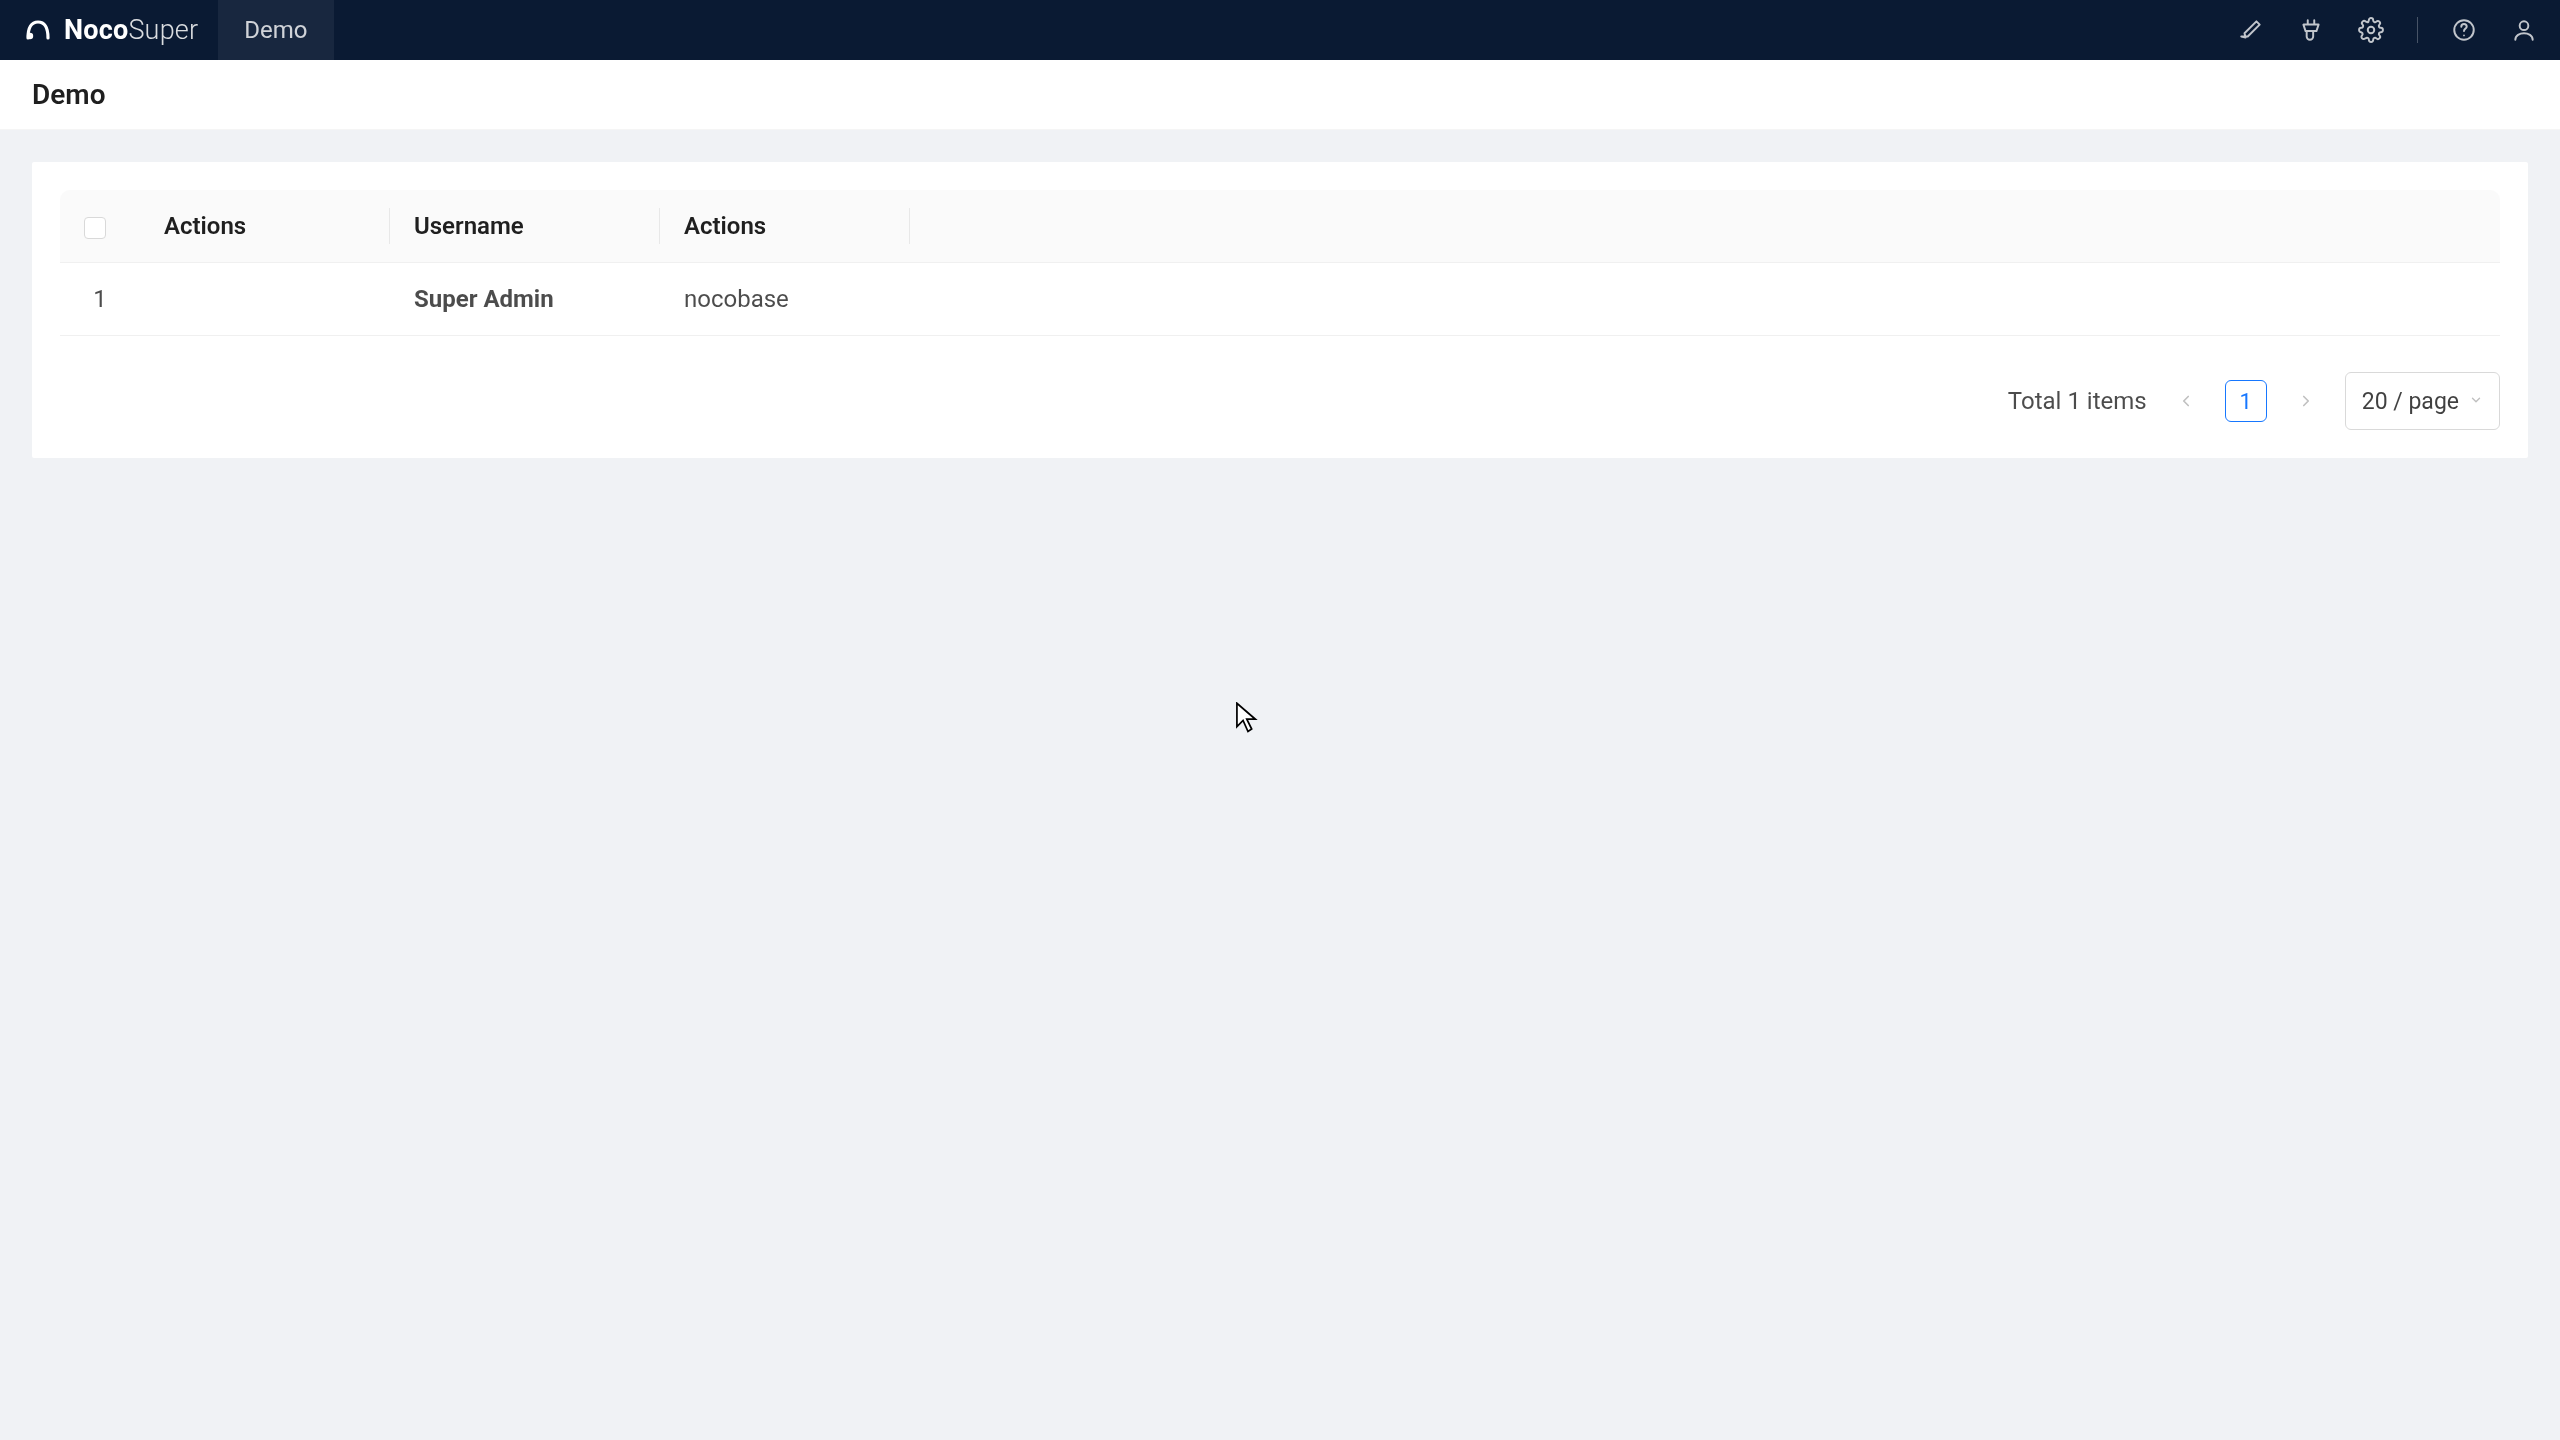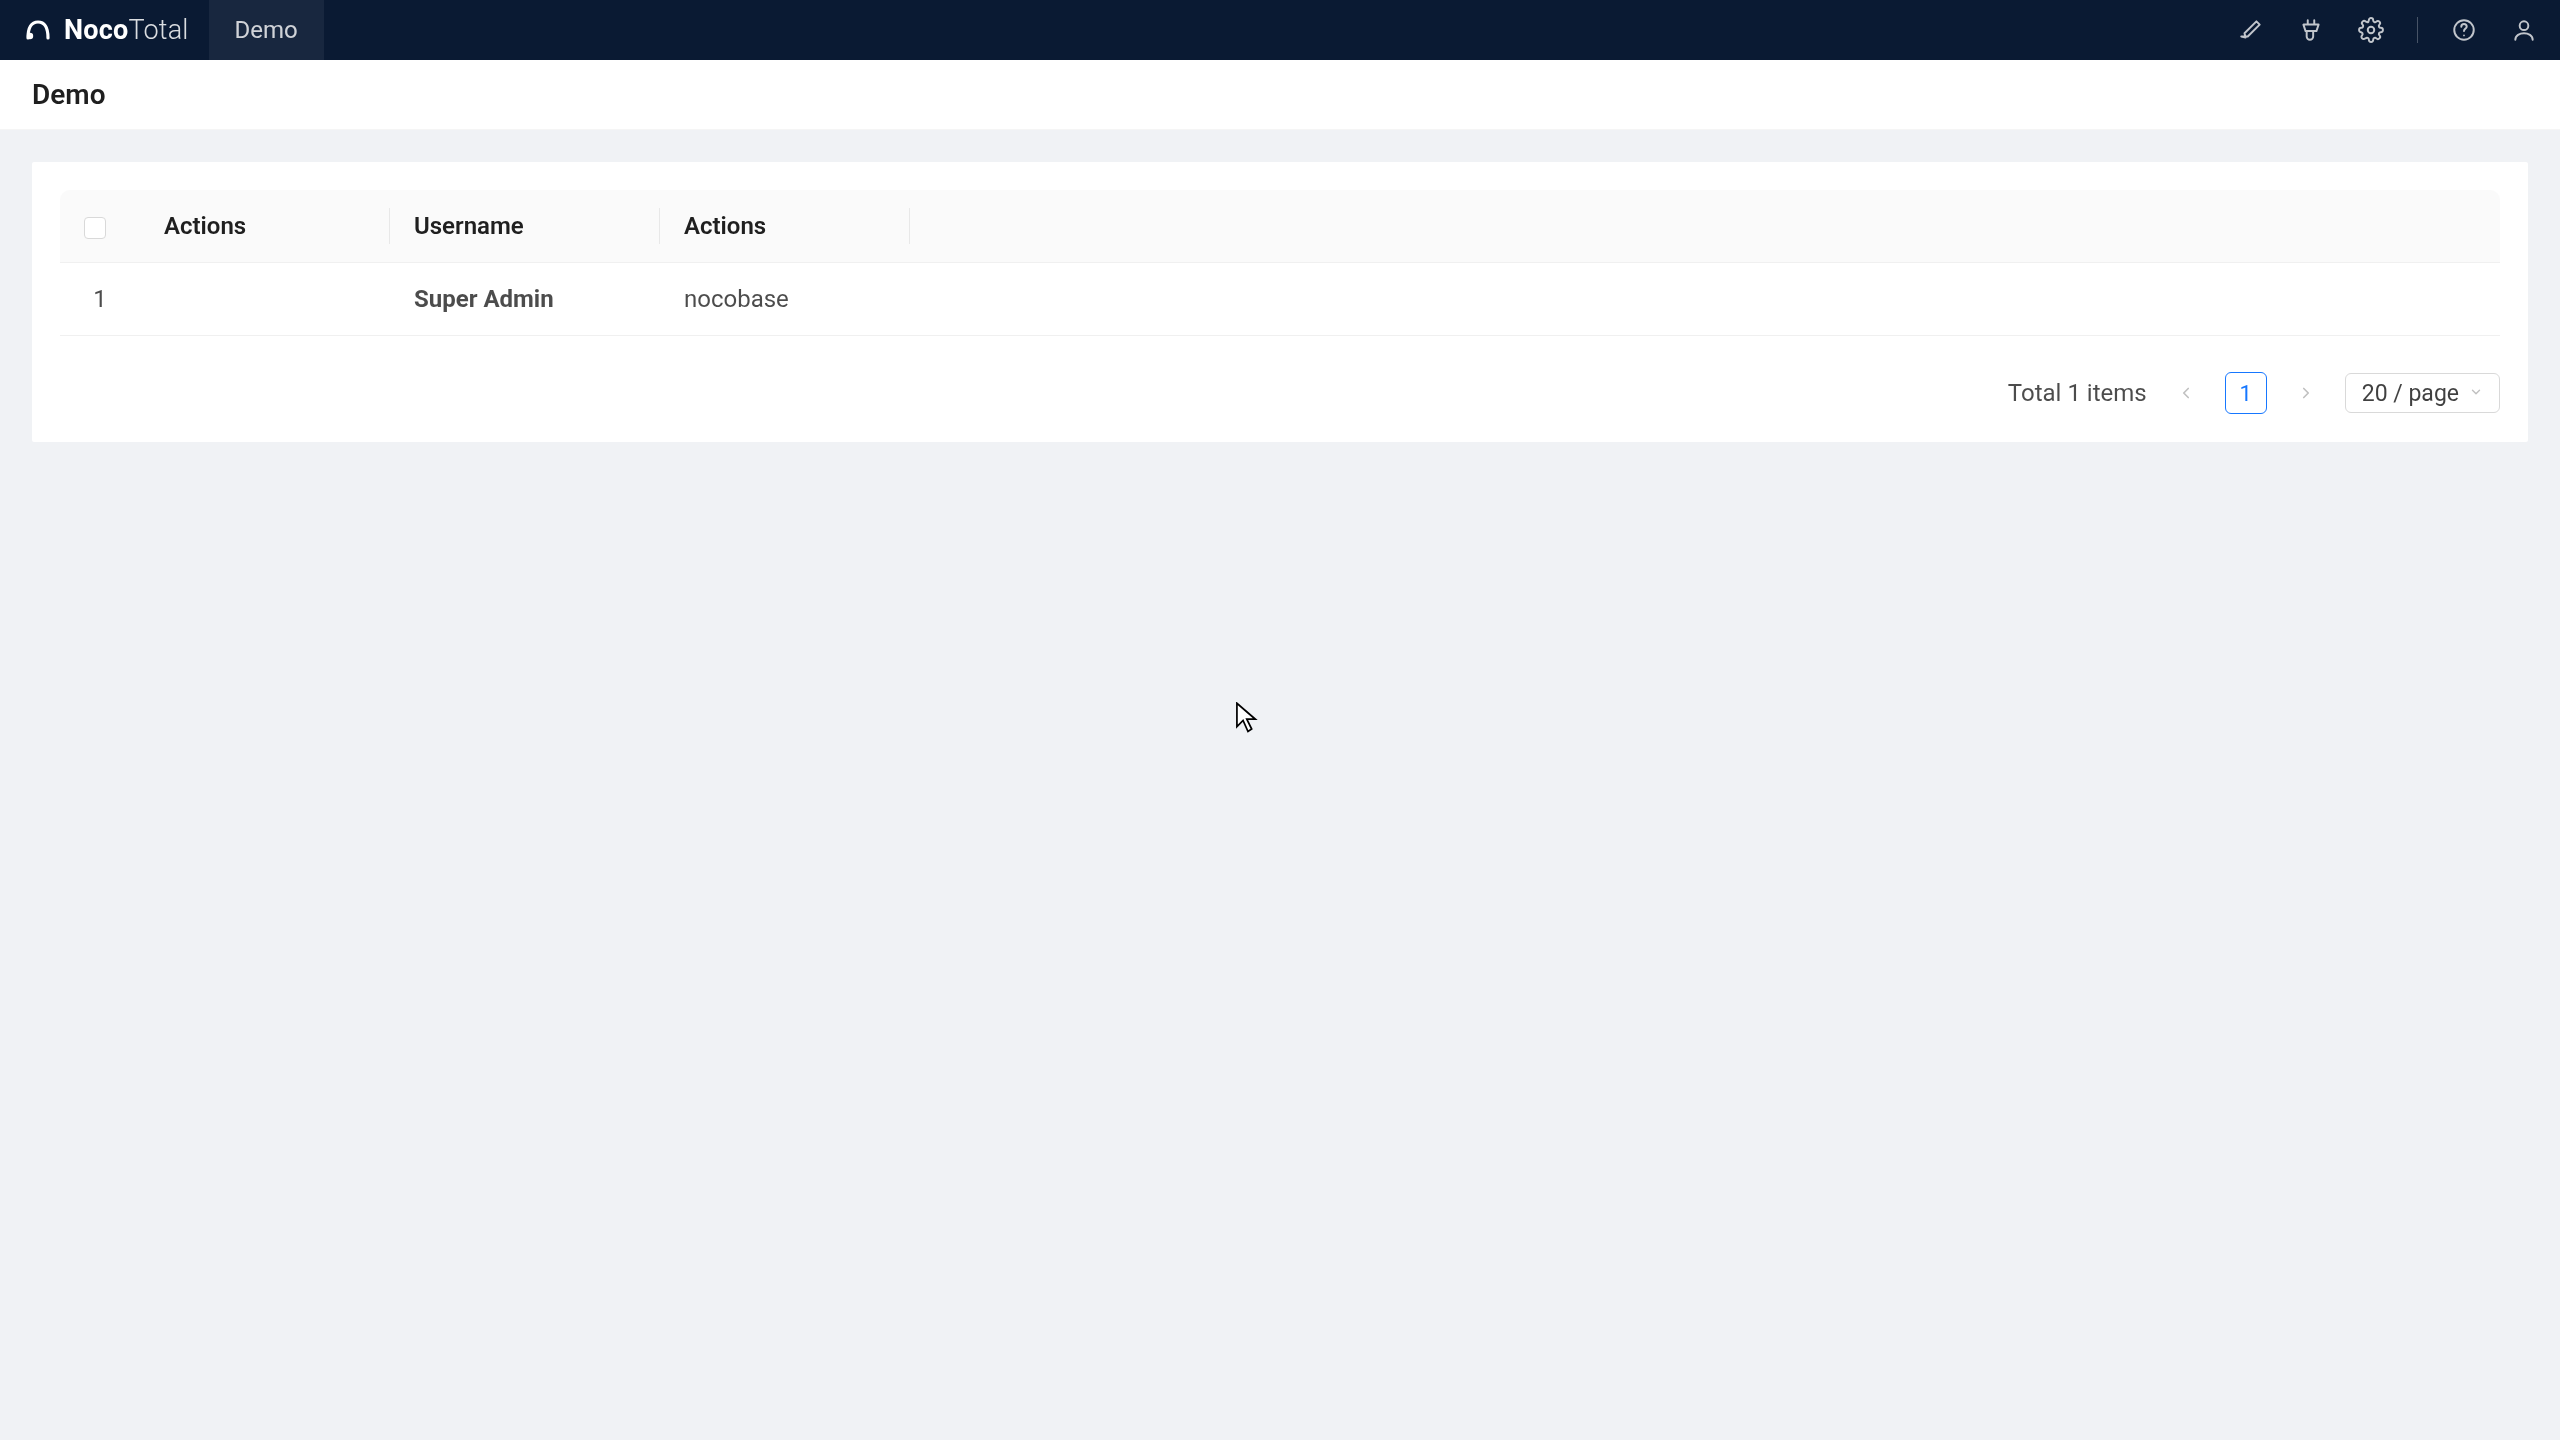--- a/index.html
+++ b/index.html
@@ -142,21 +142,21 @@
     color: rgba(0,0,0,0.25);
     cursor:pointer;
     font-size:20px;
   }
   .page-btn.num {
     border-color:#1677ff;
     color:#1677ff;
     font-size:22px;
   }
   .page-size {
-    height:40px;
+    height:58px;
     border:1px solid #d9d9d9;
     border-radius:6px;
     padding:0 16px;
     display:flex; align-items:center; gap:10px;
     color: rgba(0,0,0,0.75);
     cursor:pointer;
     font-size:23px;
   }
   .page-size .caret { color: rgba(0,0,0,0.25); font-size:16px; }
 
@@ -172,21 +172,21 @@
 
 <div class="navbar">
   <div class="brand">
     <span class="brand-logo">
       <svg viewBox="0 0 32 32" width="32" height="32" fill="none">
         <path d="M6 24 Q6 8 16 8 Q26 8 26 24" stroke="#fff" stroke-width="3.2" stroke-linecap="round"></path>
         <circle cx="8" cy="22" r="3.2" fill="#fff"></circle>
       </svg>
     </span>
     <span>
-      <span>Noco</span><span class="base">Total</span>
+      <span>Noco</span><span class="base">Super</span>
     </span>
   </div>
 
   <div class="nav-tabs">
     <div class="nav-tab">Demo</div>
   </div>
 
   <div class="nav-spacer"></div>
 
   <div class="nav-icons146" style="display:flex;align-items:center;gap:32px;">

